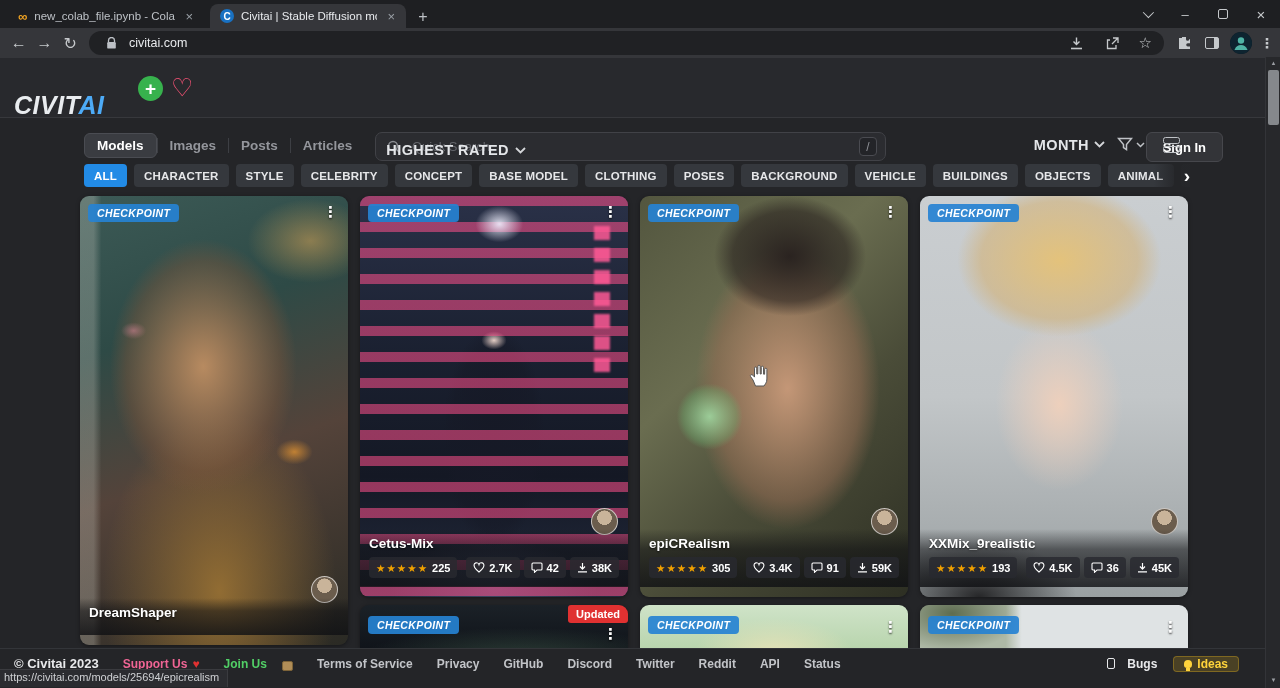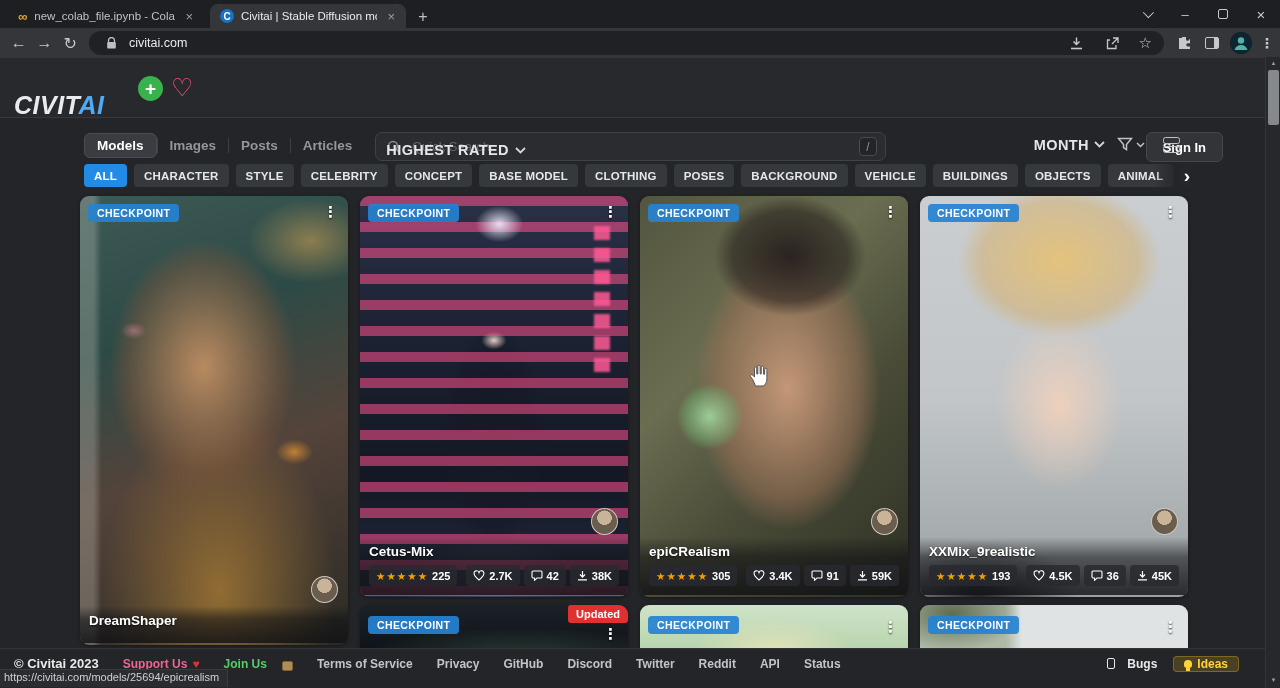--- a/index.html
+++ b/index.html
@@ -121,29 +121,29 @@
   .img-p1 { background:
     radial-gradient(200px 36px at 60% 120%, rgba(70,100,80,.5), transparent 80%),
     linear-gradient(180deg, #1b2127, #10141a); }
   .img-p2 { background:
     radial-gradient(100px 45px at 50% 115%, rgba(235,228,185,.9), transparent 80%),
     linear-gradient(180deg, #cfe3c8, #b9d5ae); }
   .img-p3 { background:
     radial-gradient(90px 50px at 12% 20%, rgba(80,95,65,.85), transparent 75%),
     linear-gradient(90deg, #aeb9a6 0 32%, #dfe3e4 38% 100%); }
   .badge { position:absolute; left:8px; top:8px; background:rgba(38,130,210,.92); color:#fff;
-    font-size:10.5px; font-weight:bold; letter-spacing:.4px; padding:3px 9px; border-radius:4px; }
+    font-size:10.5px; font-weight:bold; letter-spacing:.4px; padding:3px 9px; border-radius:4px;font-style:italic; }
   .card-kebab { position:absolute; right:4px; top:5px; color:#fff; font-size:15px; font-weight:bold;
     text-shadow:0 1px 2px rgba(0,0,0,.8); padding:2px 6px; }
   .updated { position:absolute; right:0; top:0; background:#e03131; color:#fff; font-size:11px;
     font-weight:bold; padding:3px 8px; border-radius:3px; }
   .card-avatar { position:absolute; width:27px; height:27px; border-radius:50%;
     border:1px solid rgba(255,255,255,.65);
     background:radial-gradient(circle at 50% 35%, #c9b49a 0 35%, #6b5d4d 36% 100%); }
-  .card-meta { position:absolute; left:0; right:0; bottom:2px; padding:7px 9px 9px;
+  .card-meta { position:absolute; left:0; right:0; bottom:10px; padding:7px 9px 9px;
     background:linear-gradient(180deg, transparent, rgba(16,17,20,.55) 35%, rgba(16,17,20,.82)); }
   .card-title { color:#fff; font-size:13.5px; font-weight:bold; text-shadow:0 1px 2px rgba(0,0,0,.7);
     margin-bottom:6px; }
   .stats { display:flex; align-items:center; }
   .pill { height:21px; display:flex; align-items:center; gap:4px; background:rgba(40,42,48,.82);
     border-radius:4px; padding:0 7px; color:#fff; font-size:11px; font-weight:bold; }
   .pill .stars { color:#f0a000; font-size:10.5px; letter-spacing:1px; }
   .pill + .pill { margin-left:4px; }
   .stats .right { margin-left:auto; display:flex; }
   .sicon { display:flex; align-items:center; }

